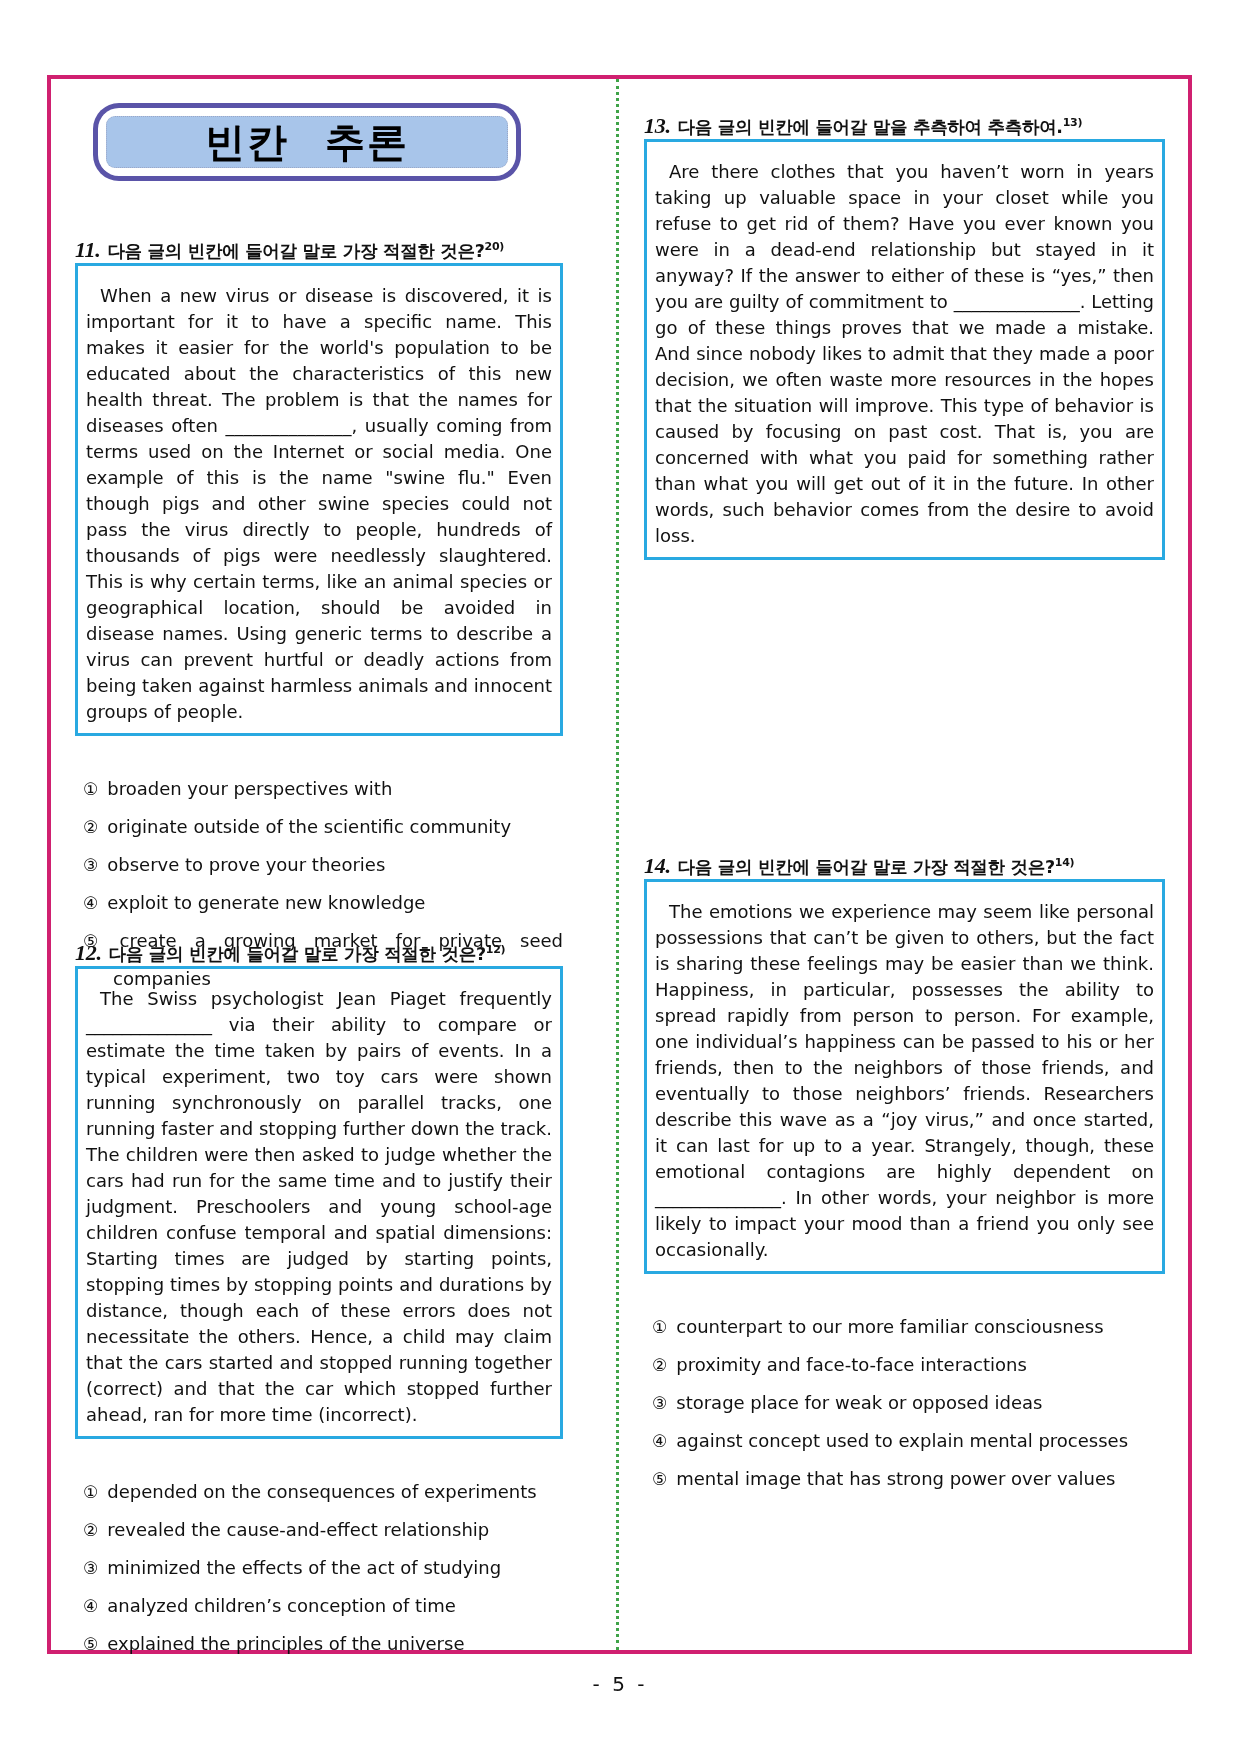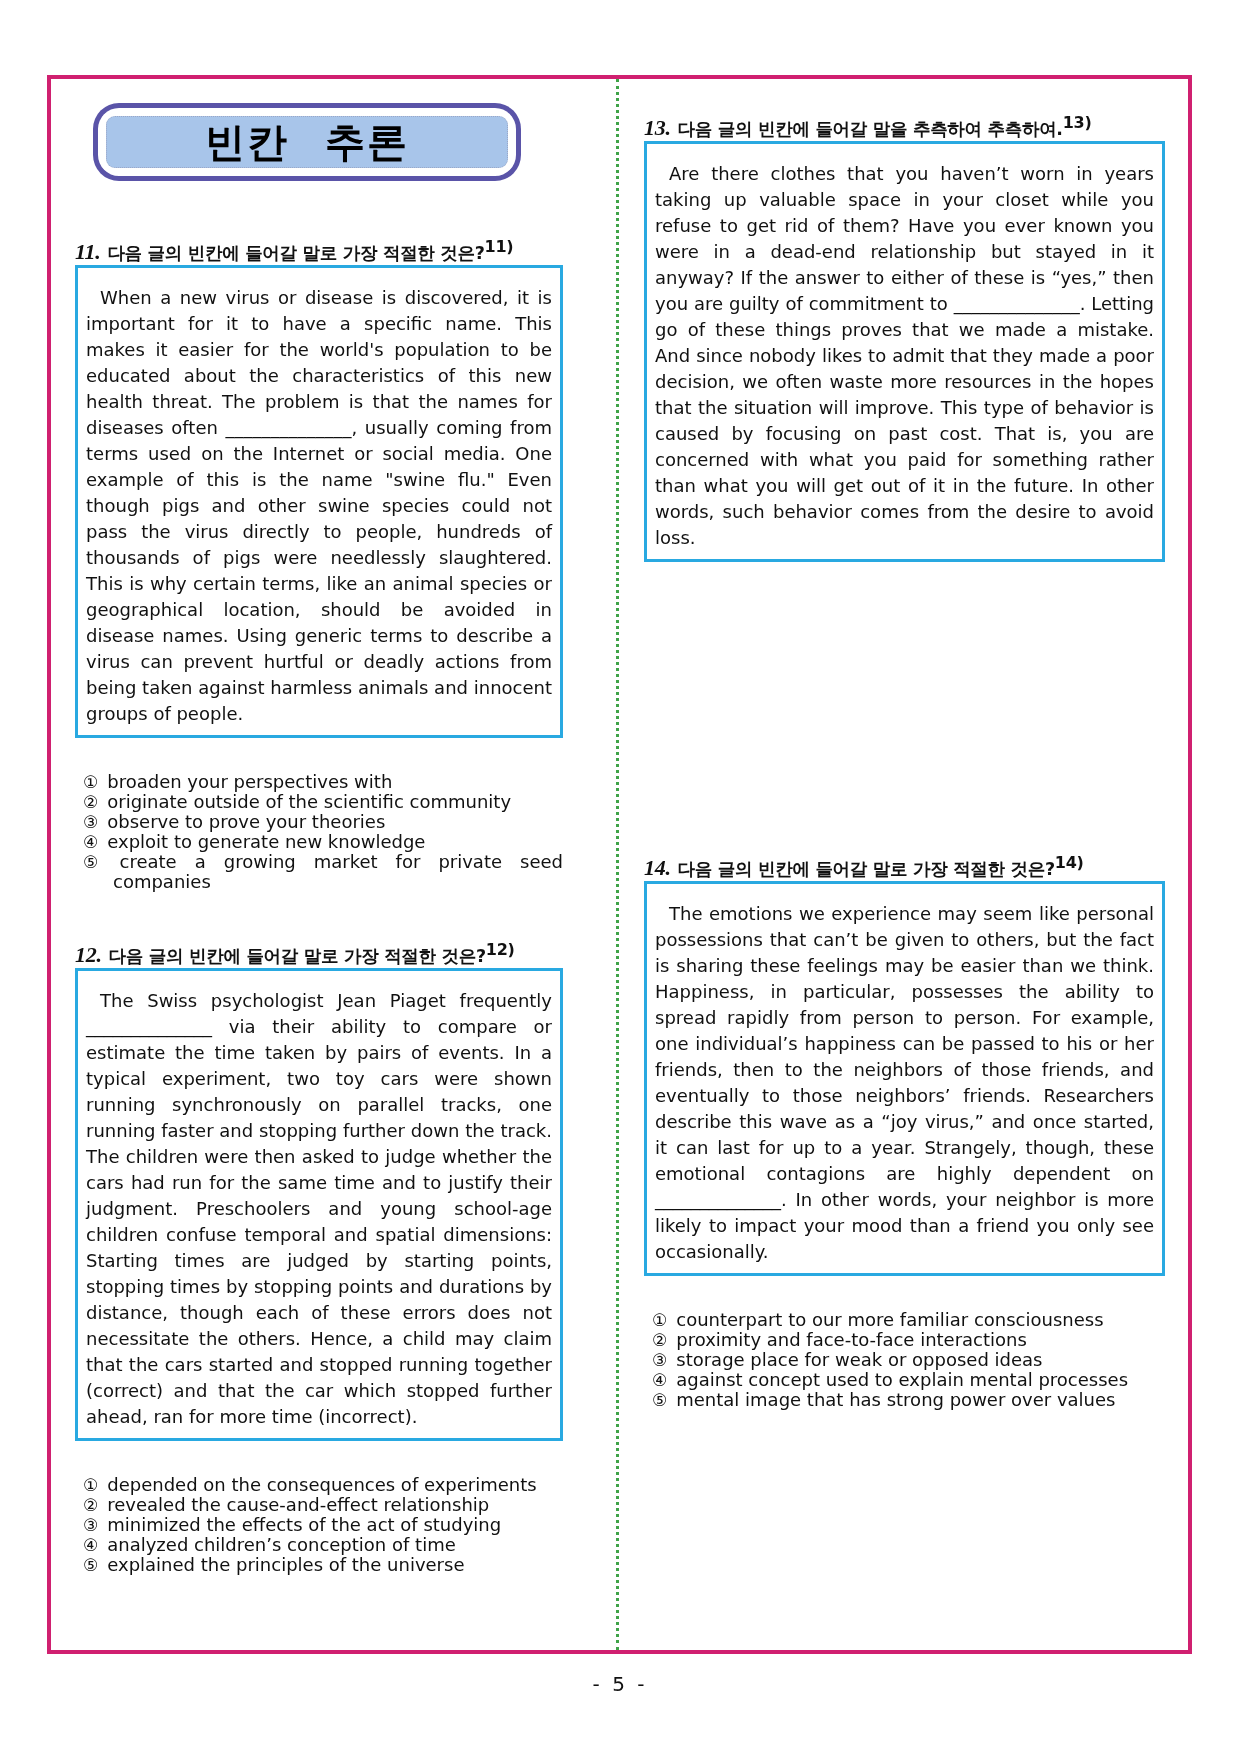--- a/index.html
+++ b/index.html
@@ -25,28 +25,28 @@
 
   .question{margin:0;}
   .q11{margin-top:56px;}
   .q13{margin-top:18px;}
   .q12{position:absolute;top:845px;left:0;width:488px;}
   .q14{position:absolute;top:758px;left:0;width:521px;}
 
   .q-header{font-size:17.5px;font-weight:bold;letter-spacing:-0.3px;}
   .q-num{font-family:"Liberation Serif","DejaVu Serif",serif;font-style:italic;
         font-weight:bold;font-size:22px;margin-right:7px;margin-top:32px;}
-  .q-foot{font-size:16px;font-weight:bold;vertical-align:super;}
+  .q-foot{font-size:11px;font-weight:bold;vertical-align:super;}
 
   .passage-box{border:3px solid var(--passage-border,#29a9e1);
         padding:17px 8px 8px 8px;}
   .passage{margin:0;font-size:18px;line-height:26px;text-align:justify;text-indent:14px;}
 
   .options{list-style:none;margin:34px 0 0 0;padding:0 0 0 8px;}
-  .options li{font-size:18px;line-height:19px;text-align:justify;
+  .options li{font-size:18px;line-height:38px;text-align:justify;
         padding-left:30px;text-indent:-30px;}
   .opt-marker{margin-right:9px;font-size:17px;}
 
   .page-number{position:absolute;left:0;right:0;top:1672px;text-align:center;
         font-size:20px;letter-spacing:3px;}
 </style>
 </head>
 <body>
 
 <div class="page">
@@ -60,21 +60,21 @@
           <div class="tb-l3">
       <div class="tb-l4">
         <div class="tb-l5">빈칸 추론</div>
       </div>
           </div>
         </div>
     </div>
 
     <section class="question q11">
       <div class="q-header">
-        <span class="q-num">11.</span><span class="q-prompt">다음 글의 빈칸에 들어갈 말로 가장 적절한 것은?</span><sup class="q-foot">11)</sup>
+        <span class="q-num">11.</span><span class="q-prompt">다음 글의 빈칸에 들어갈 말로 가장 적절한 것은?</span><sup class="q-foot">20)</sup>
       </div>
       <div class="passage-box">
         <p class="passage">When a new virus or disease is discovered, it is important for it to have a specific name. This makes it easier for the world's population to be educated about the characteristics of this new health threat. The problem is that the names for diseases often ______________, usually coming from terms used on the Internet or social media. One example of this is the name "swine flu." Even though pigs and other swine species could not pass the virus directly to people, hundreds of thousands of pigs were needlessly slaughtered. This is why certain terms, like an animal species or geographical location, should be avoided in disease names. Using generic terms to describe a virus can prevent hurtful or deadly actions from being taken against harmless animals and innocent groups of people.</p>
       </div>
       <ol class="options">
         <li><span class="opt-marker">①</span><span>broaden your perspectives with</span></li>
         <li><span class="opt-marker">②</span><span>originate outside of the scientific community</span></li>
         <li><span class="opt-marker">③</span><span>observe to prove your theories</span></li>
         <li><span class="opt-marker">④</span><span>exploit to generate new knowledge</span></li>
         <li><span class="opt-marker">⑤</span><span>create a growing market for private seed companies</span></li>

